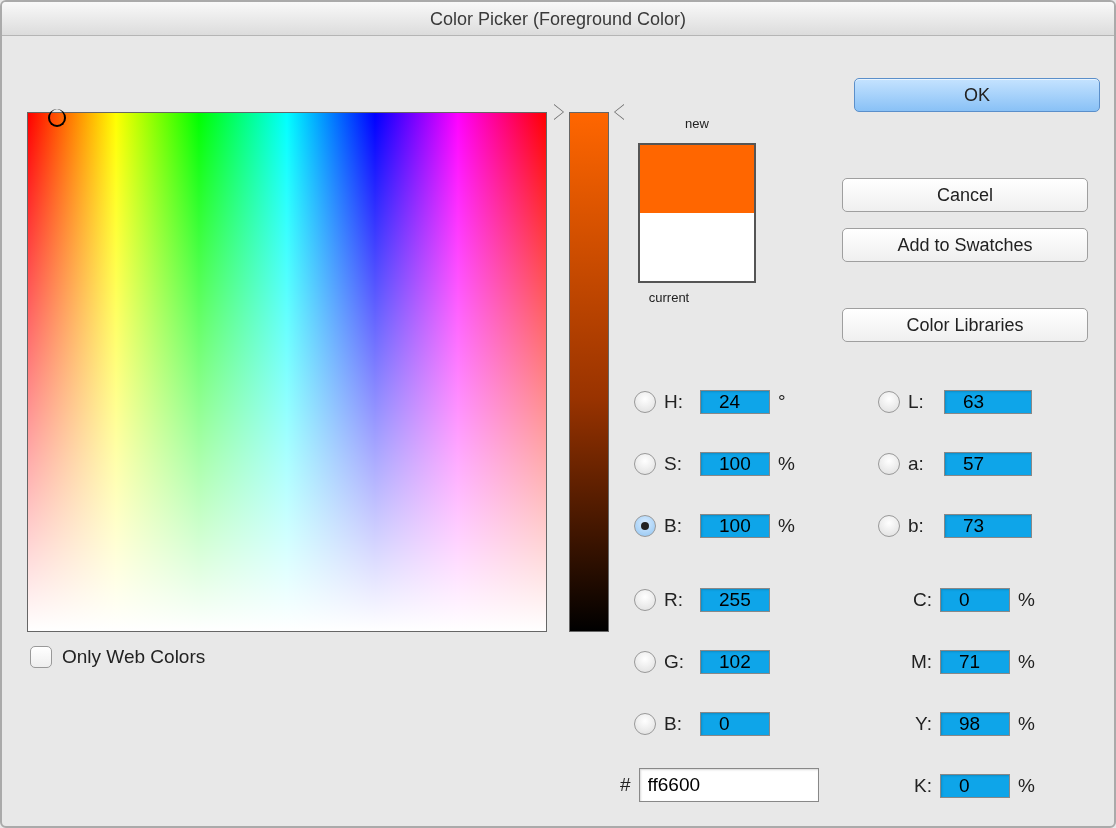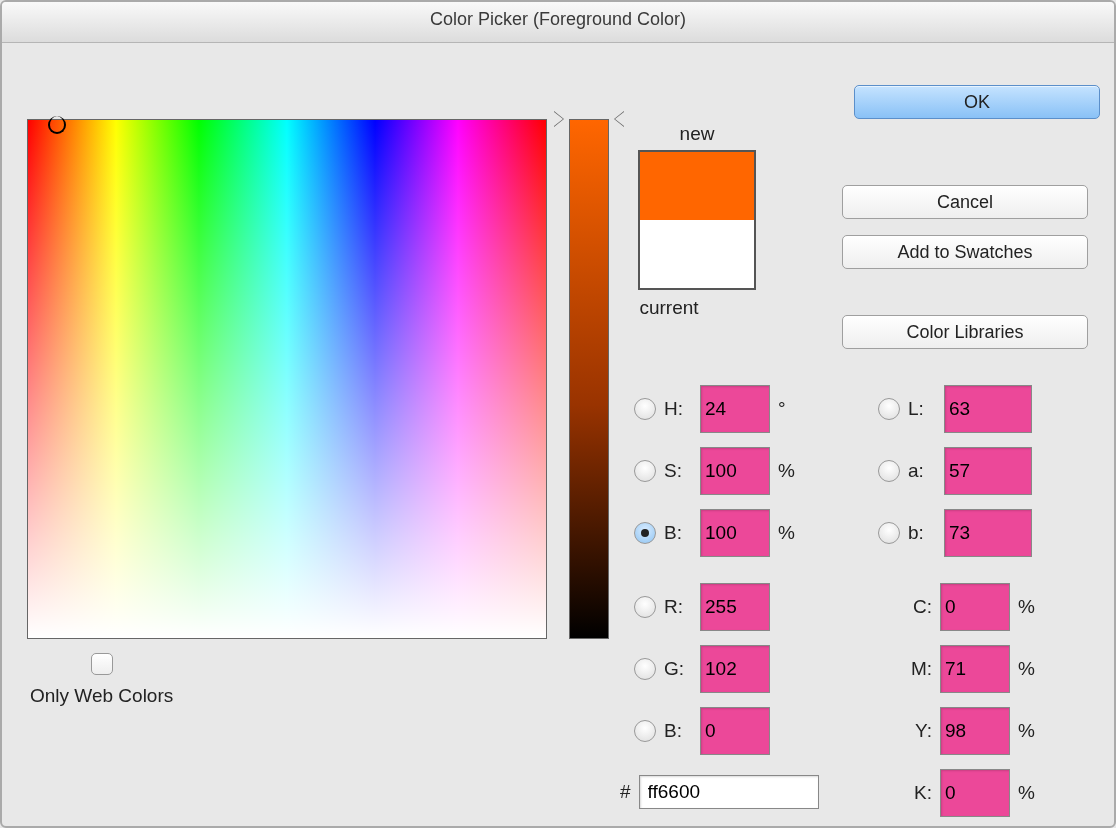--- a/index.html
+++ b/index.html
@@ -16,21 +16,21 @@
   }
   .window {
     width: 1116px;
     height: 828px;
     background: #e8e8e8;
     border: 2px solid #aaa;
     border-radius: 6px;
     position: relative;
   }
   .titlebar {
-    height: 41px;
+    height: 34px;
     line-height: 34px;
     text-align: center;
     font-size: 18px;
     color: #3a3a3a;
     background: linear-gradient(to bottom, #f9f9f9, #dcdcdc);
     border-bottom: 1px solid #b5b5b5;
     border-top-left-radius: 4px;
     border-top-right-radius: 4px;
   }
   .content {
@@ -107,21 +107,21 @@
     border-top:7px solid transparent;
     border-bottom:7px solid transparent;
     border-right:9px solid #e8e8e8;
   }
 
   
   .swatch-label {
     position: absolute;
     width: 130px;
     text-align: center;
-    font-size: 19px;
+    font-size: 13px;
   }
   .swatch-label.new { left: 630px; top: 80px; }
   .swatch-label.current { left: 602px; top: 254px; }
   .swatch-box {
     position: absolute;
     left: 636px;
     top: 107px;
     width: 118px;
     height: 140px;
     border: 2px solid #555;
@@ -162,21 +162,20 @@
 
   
   .owc-wrap {
     position: absolute;
     left: 28px;
     top: 610px;
     display: flex;
     align-items: center;
     gap: 10px;
     font-size: 19px;
-    flex-direction: column;
   }
   .checkbox {
     width: 22px;
     height: 22px;
     border: 1px solid #999;
     border-radius: 5px;
     background: linear-gradient(to bottom,#fff,#eee);
   }
 
   
@@ -209,25 +208,25 @@
     background: #222;
     border-radius: 50%;
   }
   .lbl {
     width: 28px;
     text-align: left;
   }
   .lbl.wide { width: 30px; text-align: right; }
   .numinput {
     width: 70px;
-    height: 48px;
+    height: 24px;
     border: 1px solid #888;
-    background: #ec4899;
-    font-size: 19px;
-    padding: 0 4px;
+    background: #0ea5e9;
+    font-size: 19px;
+    padding: 0 18px;
     box-shadow: inset 1px 1px 2px rgba(0,0,0,0.15);
   }
   .numinput.wide { width: 88px; }
   .unit { width: 22px; }
 
   
   .f-h { left: 632px; top: 348px; }
   .f-s { left: 632px; top: 410px; }
   .f-b { left: 632px; top: 472px; }
   .f-r { left: 632px; top: 546px; }

